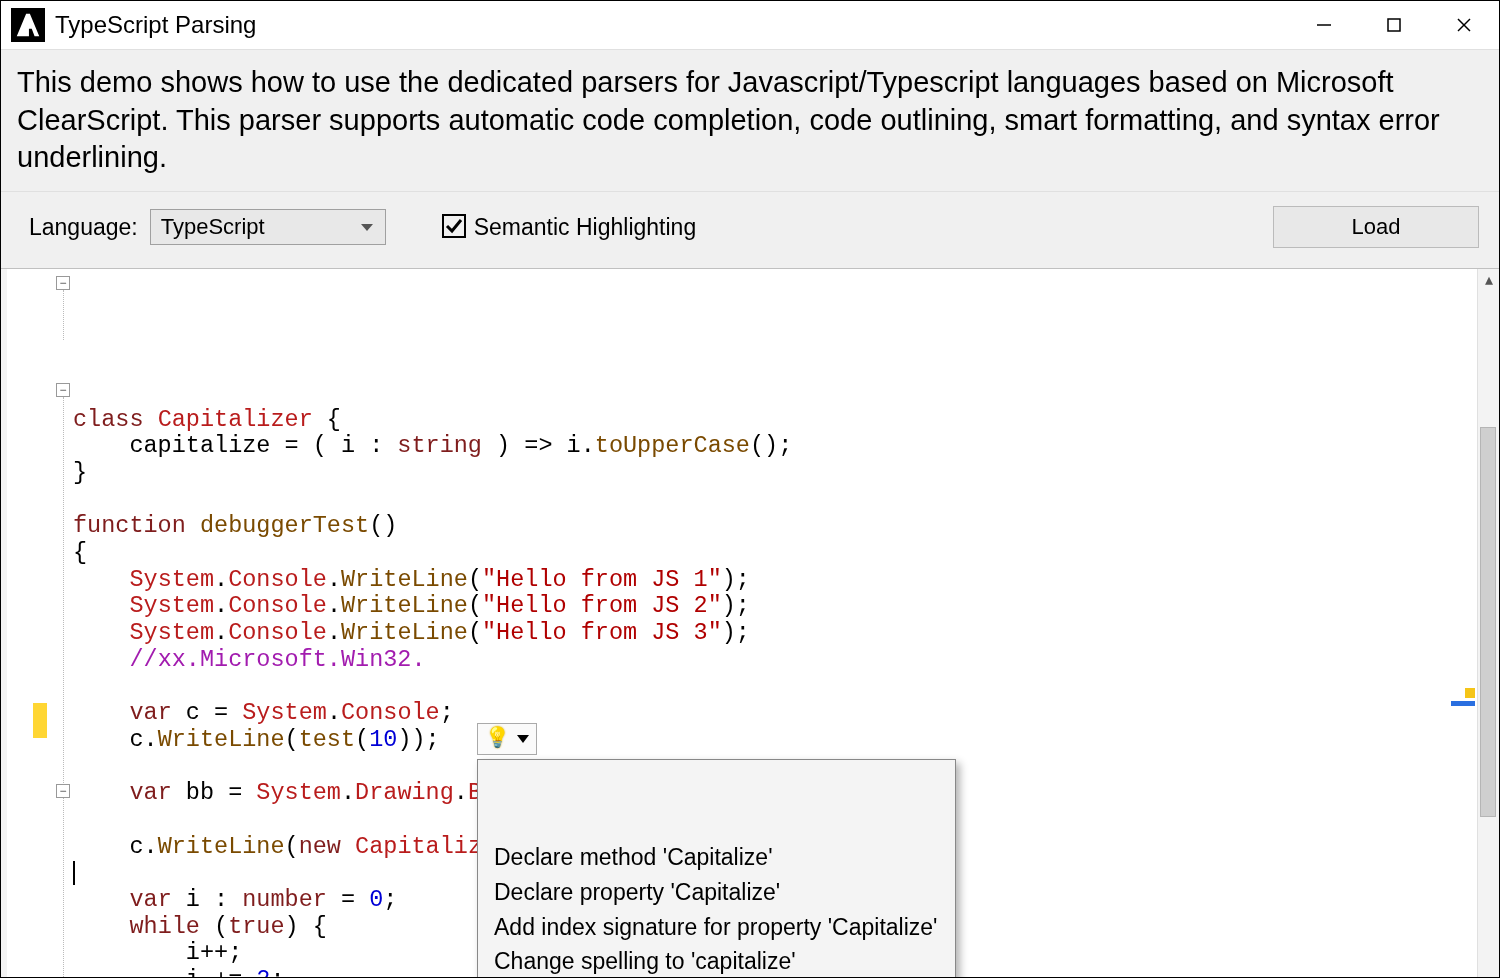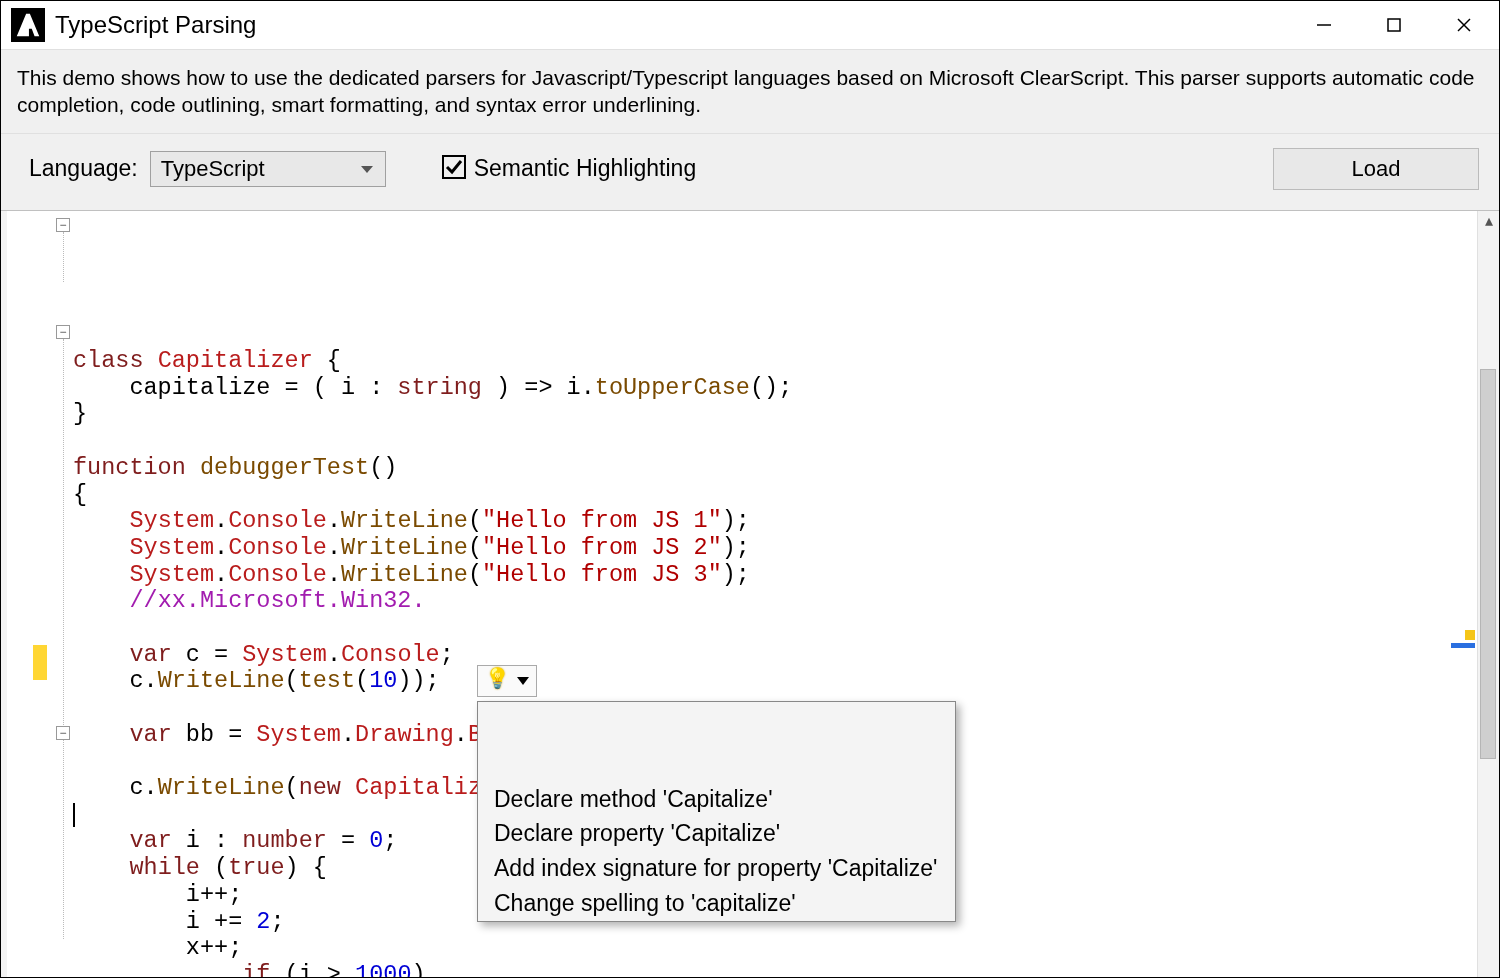--- a/index.html
+++ b/index.html
@@ -8,21 +8,21 @@
 
   .titlebar { height: 48px; display: flex; align-items: center; background: #fff; border-bottom: 1px solid #fff; border-radius: 12px;}
   .titlebar .app-icon { width: 34px; height: 34px; background: #000; color: #fff; margin: 0 10px 0 10px; display: flex; align-items: center; justify-content: center; font-size: 26px; font-weight: bold; position: relative;}
   .titlebar .app-icon svg { width: 30px; height: 30px; }
   .titlebar .title { font-size: 24px; }
   .titlebar .spacer { flex: 1; }
   .win-controls { display: flex; }
   .win-btn { width: 70px; height: 48px; display: flex; align-items: center; justify-content: center; font-size: 18px;}
   .win-btn svg { width: 20px; height: 20px; stroke: #000; stroke-width: 1.5; fill: none; }
 
-  .description { background: #f0f0f0; padding: 14px 16px 14px 16px; font-size: 21px; line-height: 1.3; border-top: 1px solid #e0e0e0; border-bottom: 1px solid #e0e0e0;}
+  .description { background: #f0f0f0; padding: 14px 16px 14px 16px; font-size: 29px; line-height: 1.3; border-top: 1px solid #e0e0e0; border-bottom: 1px solid #e0e0e0;}
   
   .toolbar { background: #f0f0f0; padding: 14px 20px 20px 28px; display: flex; align-items: center; gap: 12px; font-size: 23px; }
   .toolbar label { }
   .lang-select { width: 236px; height: 36px; background: #e8e8e8; border: 1px solid #a0a0a0; font-size: 22px; padding: 0 10px; position: relative; display: flex; align-items: center;}
   .lang-select::after { content: ""; position: absolute; right: 12px; top: 14px; width: 0; height: 0; border-left: 6px solid transparent; border-right: 6px solid transparent; border-top: 7px solid #555;}
   .checkbox-wrap { display: flex; align-items: flex-start; gap: 8px; margin-left: 44px; }
   .chk { width: 24px; height: 24px; border: 2px solid #000; display: inline-flex; align-items: center; justify-content: center; }
   .chk svg { width: 18px; height: 18px; stroke: #000; stroke-width: 3; fill: none; }
   .toolbar .spacer { flex: 1; }
   .load-btn { width: 206px; height: 42px; background: #e8e8e8; border: 1px solid #bbb; font-size: 22px; }

